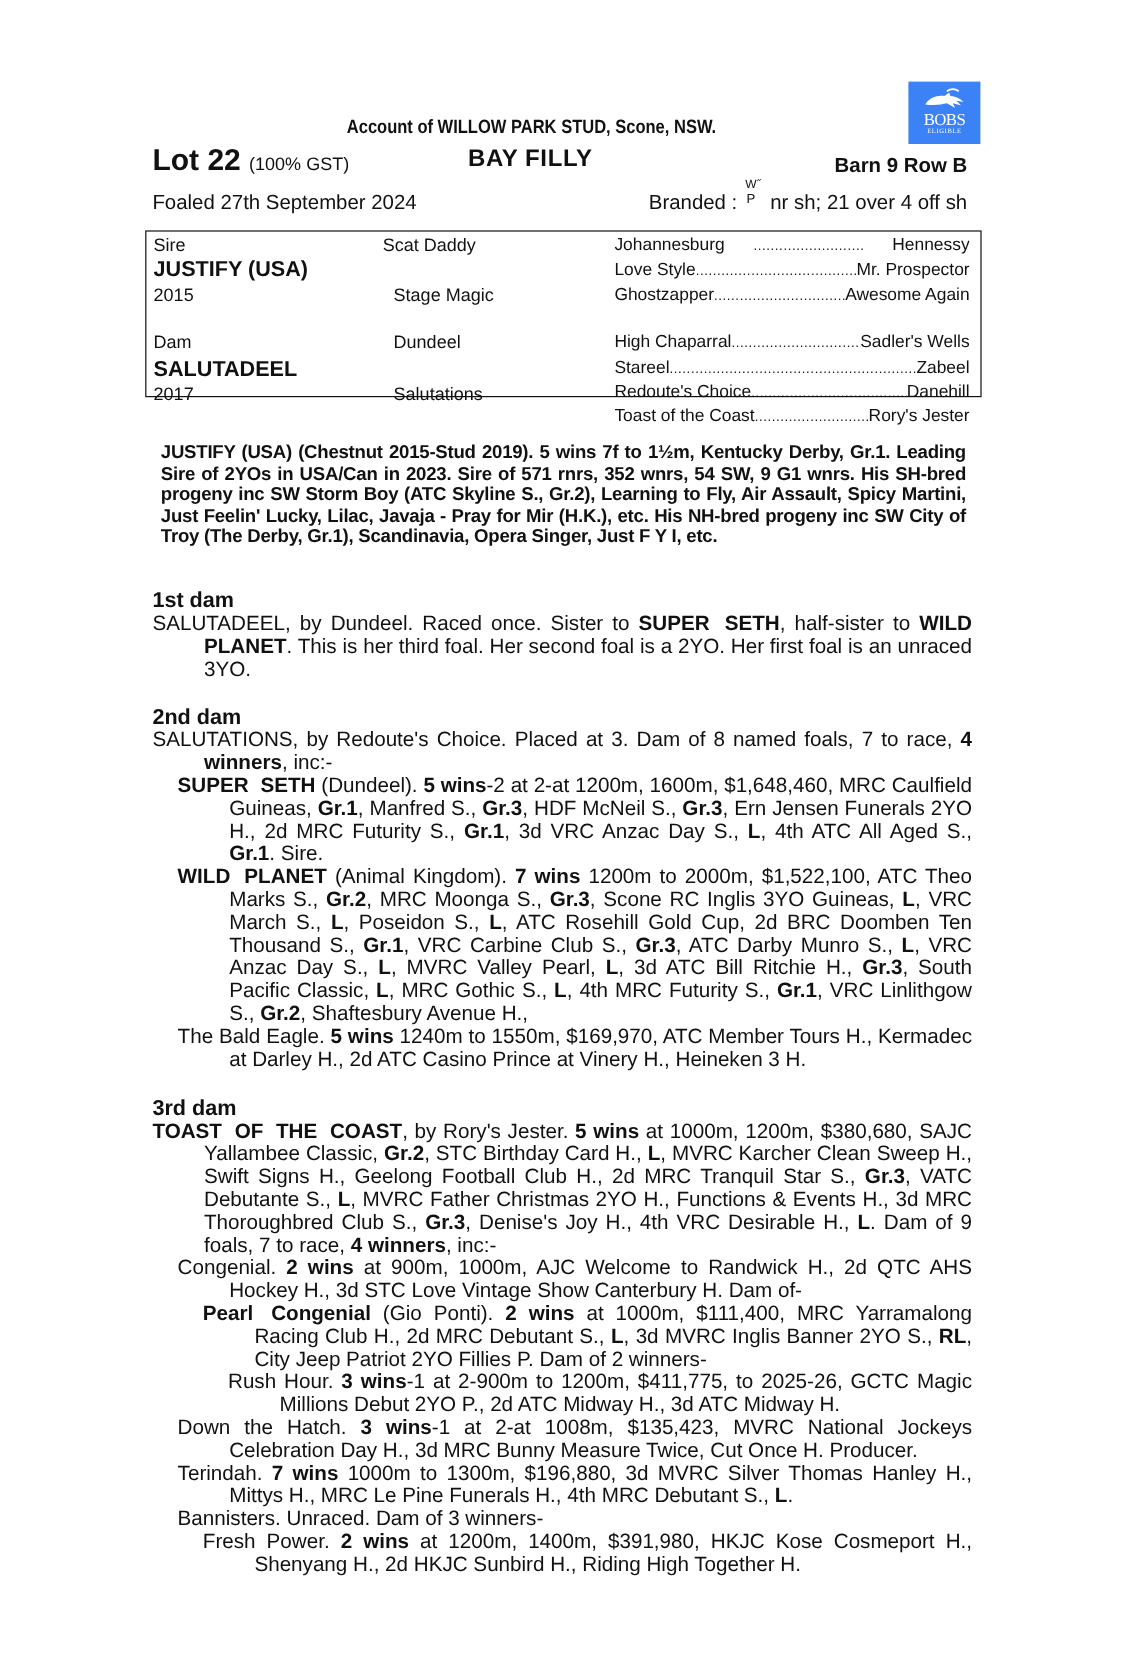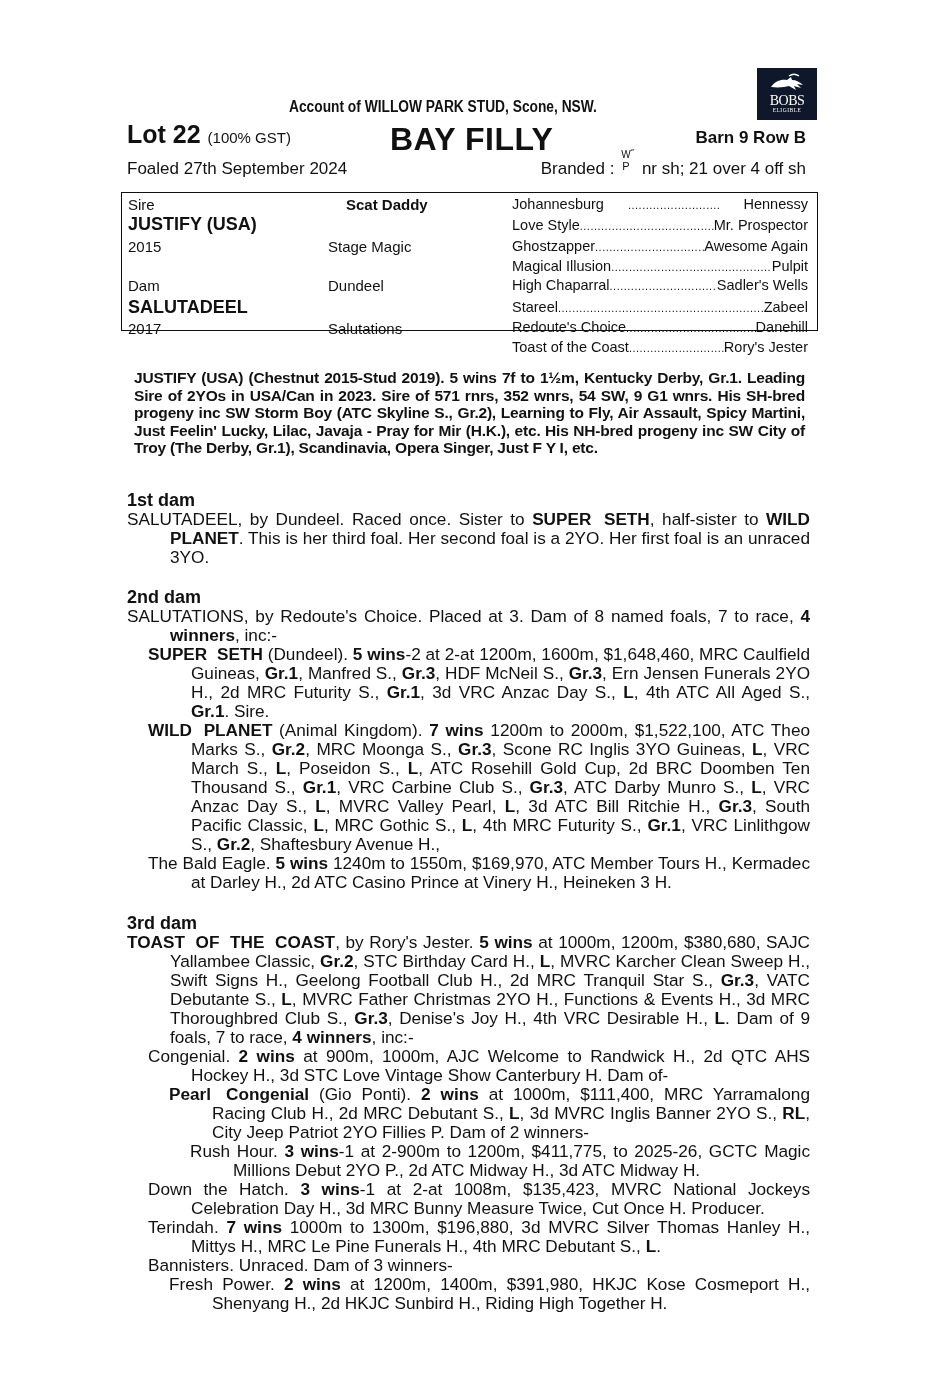--- a/index.html
+++ b/index.html
@@ -1,29 +1,29 @@
 <!DOCTYPE html>
 <html><head>
 <meta charset="utf-8">
 <style>
   * { box-sizing: border-box; margin: 0; padding: 0; }
   html, body { width: 938px; height: 1400px; background: #ffffff; }
   body { position: relative; font-family: "Liberation Sans", sans-serif; color: #111111; }
 
-  .logo { position: absolute; left: 757px; top: 68px; width: 60px; height: 52px; background: #0f172a; color: #ffffff; text-align: center; }
+  .logo { position: absolute; left: 757px; top: 68px; width: 60px; height: 52px; background: #3b82f6; color: #ffffff; text-align: center; }
   .logo svg { display: block; margin: 5px auto 0; }
   .logo .bobs { font-family: "Liberation Serif", serif; font-size: 14px; line-height: 13px; letter-spacing: -0.5px; display: block; margin-top: 1px; }
   .logo .elig { font-family: "Liberation Serif", serif; font-size: 5.5px; line-height: 7px; letter-spacing: 0.5px; display: block; }
 
   .account { position: absolute; left: 0; width: 938px; top: 98px; text-align: center; font-family: "Liberation Sans", sans-serif; font-weight: bold; font-size: 16px; transform: scaleX(0.86); transform-origin: 467px 0; letter-spacing: 0px; padding-left: 0px; }
   .account span { display: inline-block; margin-left: -60px; }
 
   .lot { position: absolute; left: 127px; top: 120px; font-weight: bold; font-size: 25px; }
   .lot .gst { font-weight: normal; font-size: 15px; }
-  .sex { position: absolute; left: 390px; top: 121px; font-weight: bold; font-size: 32px; letter-spacing: 0.5px; }
+  .sex { position: absolute; left: 390px; top: 121px; font-weight: bold; font-size: 20px; letter-spacing: 0.5px; }
   .barn { position: absolute; right: 132px; top: 128px; font-weight: bold; font-size: 17px; }
 
   .foaled { position: absolute; left: 127px; top: 159px; font-size: 17px; }
   .branded { position: absolute; right: 132px; top: 159px; font-size: 17px; }
   .brand-mark { display: inline-block; position: relative; width: 14px; height: 18px; vertical-align: top; margin: 0 2px; }
   .brand-mark .top { position: absolute; left: 0; top: -10px; font-size: 10px; }
   .brand-mark .bot { position: absolute; left: 1px; top: 1px; font-size: 11px; }
 
   .pedigree { position: absolute; left: 121px; top: 192px; width: 697px; height: 139px; border: 1.5px solid #111111; }
   .ped-cell { position: absolute; font-size: 15px; white-space: nowrap; }
@@ -78,44 +78,39 @@
 </div>
 
 <div class="pedigree">
   <div class="ped-cell" style="left:6px; top:3px;">Sire</div>
   <div class="ped-cell ped-bold" style="left:6px; top:21px;">JUSTIFY (USA)</div>
   <div class="ped-cell" style="left:6px; top:45px;">2015</div>
   <div class="ped-cell" style="left:6px; top:84px;">Dam</div>
   <div class="ped-cell ped-bold" style="left:6px; top:104px;">SALUTADEEL</div>
   <div class="ped-cell" style="left:6px; top:127px;">2017</div>
 
-  <div class="ped-cell" style="left:224px; top:3px;font-weight:bold;">Scat Daddy</div>
+  <div class="ped-cell" style="left:197px; top:3px;">Scat Daddy</div>
   <div class="ped-cell" style="left:206px; top:45px;">Stage Magic</div>
   <div class="ped-cell" style="left:206px; top:84px;">Dundeel</div>
   <div class="ped-cell" style="left:206px; top:127px;">Salutations</div>
 
   <div class="ped-g3" style="top:3px;gap:24px;">
       <span class="l">Johannesburg</span>
       <span class="dots"></span>
       <span class="r">Hennessy</span>
     </div>
   <div class="ped-g3" style="top:24px;text-align:center;">
       <span class="l">Love Style</span>
       <span class="dots"></span>
       <span class="r">Mr. Prospector</span>
     </div>
   <div class="ped-g3" style="top:45px;">
       <span class="l">Ghostzapper</span>
       <span class="dots"></span>
       <span class="r">Awesome Again</span>
-    </div>
-  <div class="ped-g3" style="top:65px;">
-      <span class="l">Magical Illusion</span>
-      <span class="dots"></span>
-      <span class="r">Pulpit</span>
     </div>
   <div class="ped-g3" style="top:84px;">
       <span class="l">High Chaparral</span>
       <span class="dots"></span>
       <span class="r">Sadler's Wells</span>
     </div>
   <div class="ped-g3" style="top:106px;">
       <span class="l">Stareel</span>
       <span class="dots"></span>
       <span class="r">Zabeel</span>

